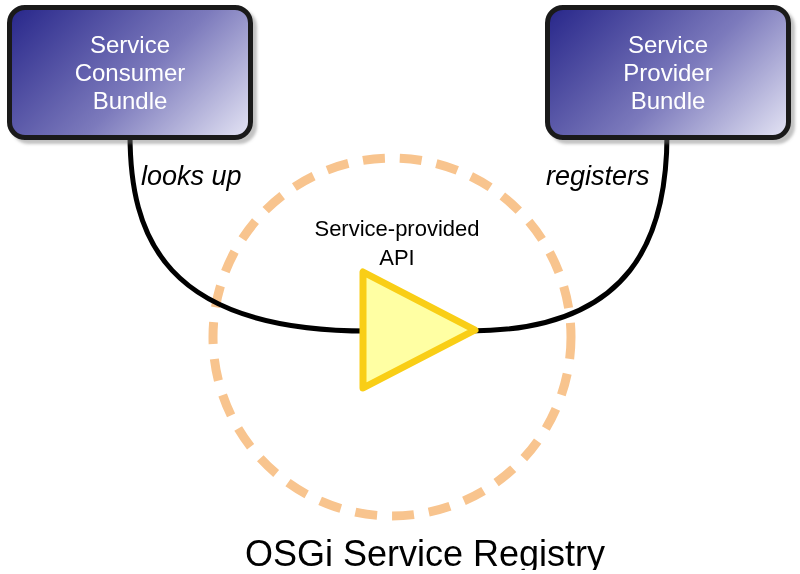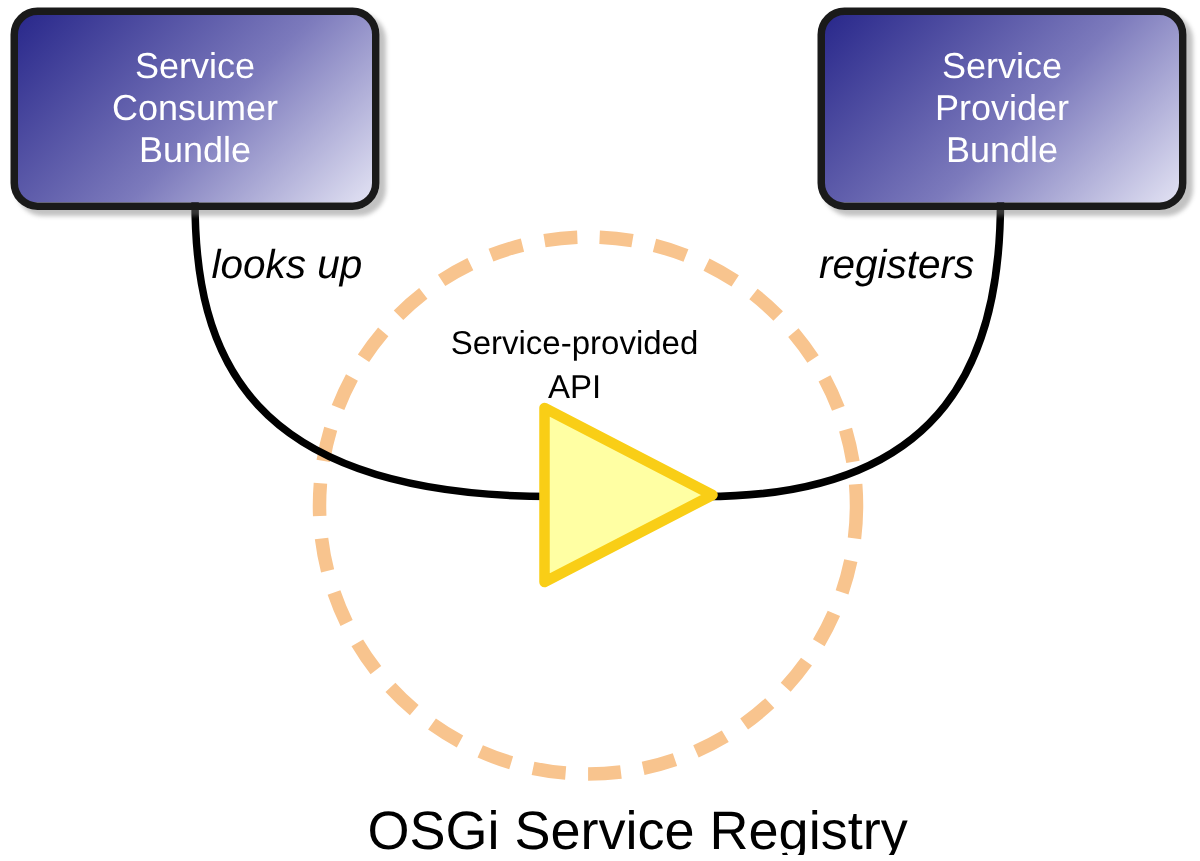--- a/index.html
+++ b/index.html
@@ -49,21 +49,21 @@
     top: 161px;
     font-size: 27px;
     font-style: italic;
     color: #000000;
     white-space: nowrap;
   }
   .edge-label.looks-up { left: 141px; }
   .edge-label.registers { left: 546px; }
   .api-label {
     position: absolute;
-    left: 253px;
+    left: 267px;
     top: 214px;
     width: 260px;
     text-align: center;
     font-size: 22px;
     line-height: 29px;
     color: #000000;
     white-space: pre-line;
   }
   .caption {
     position: absolute;

